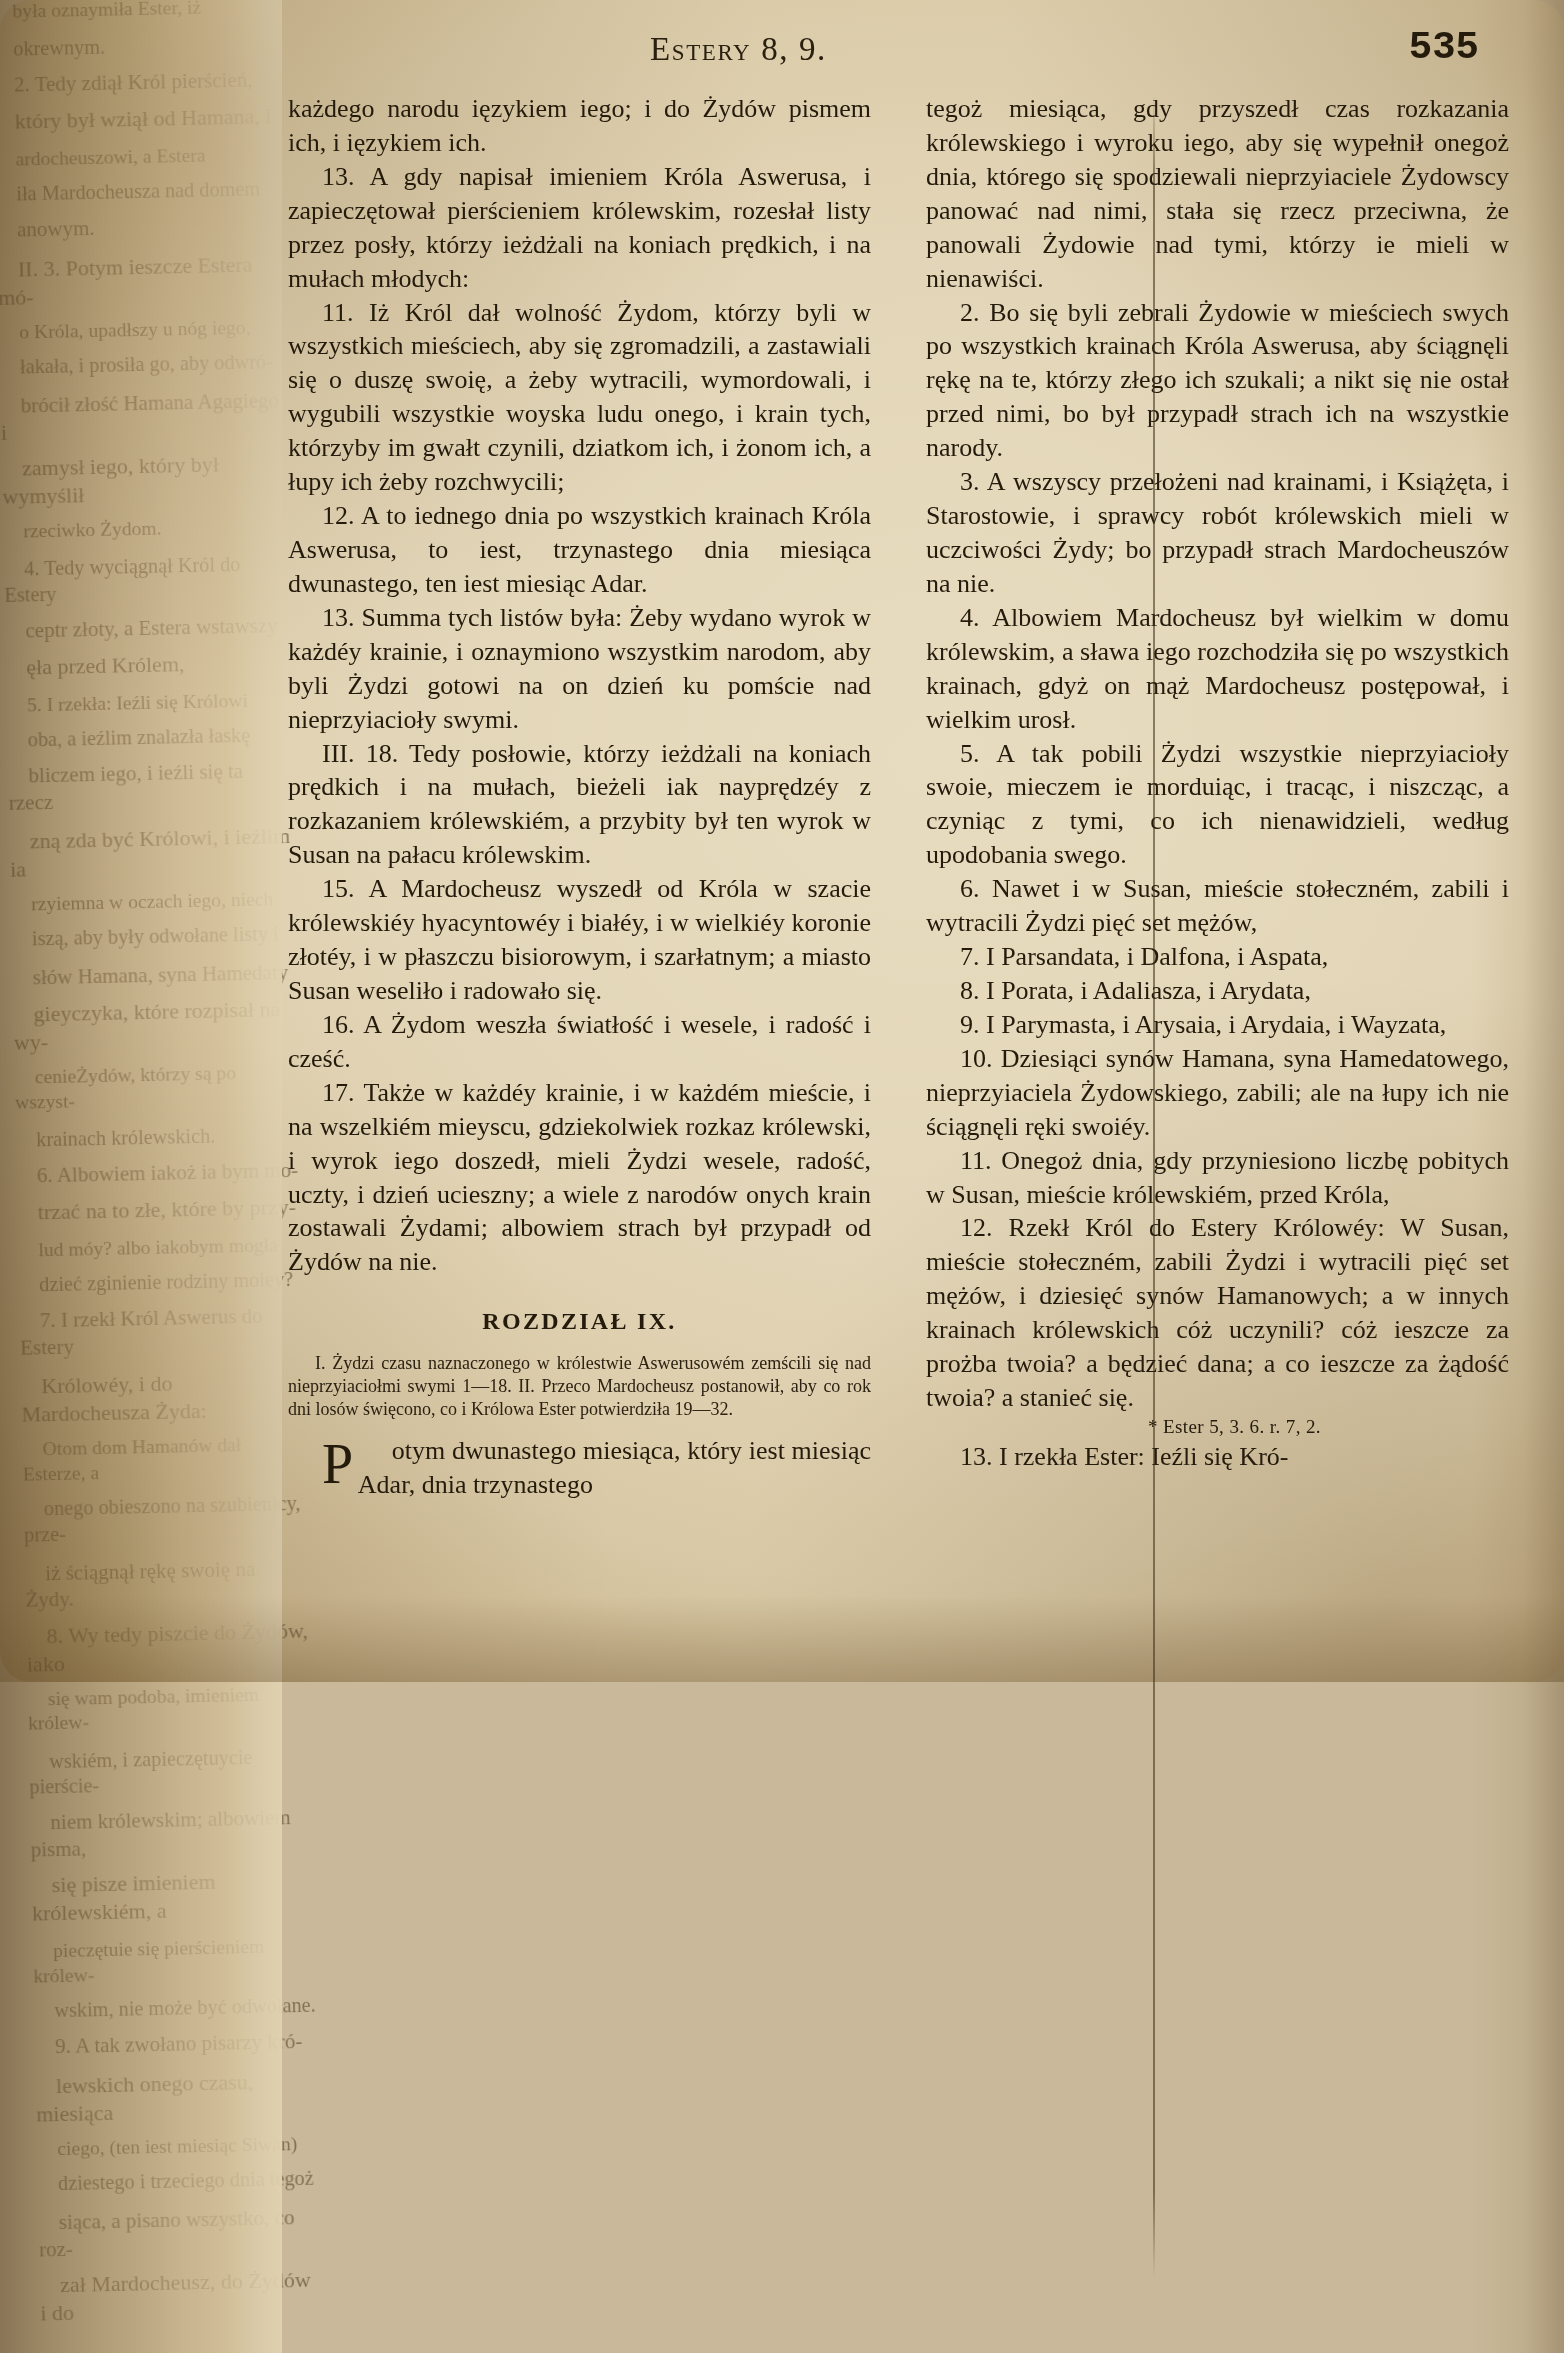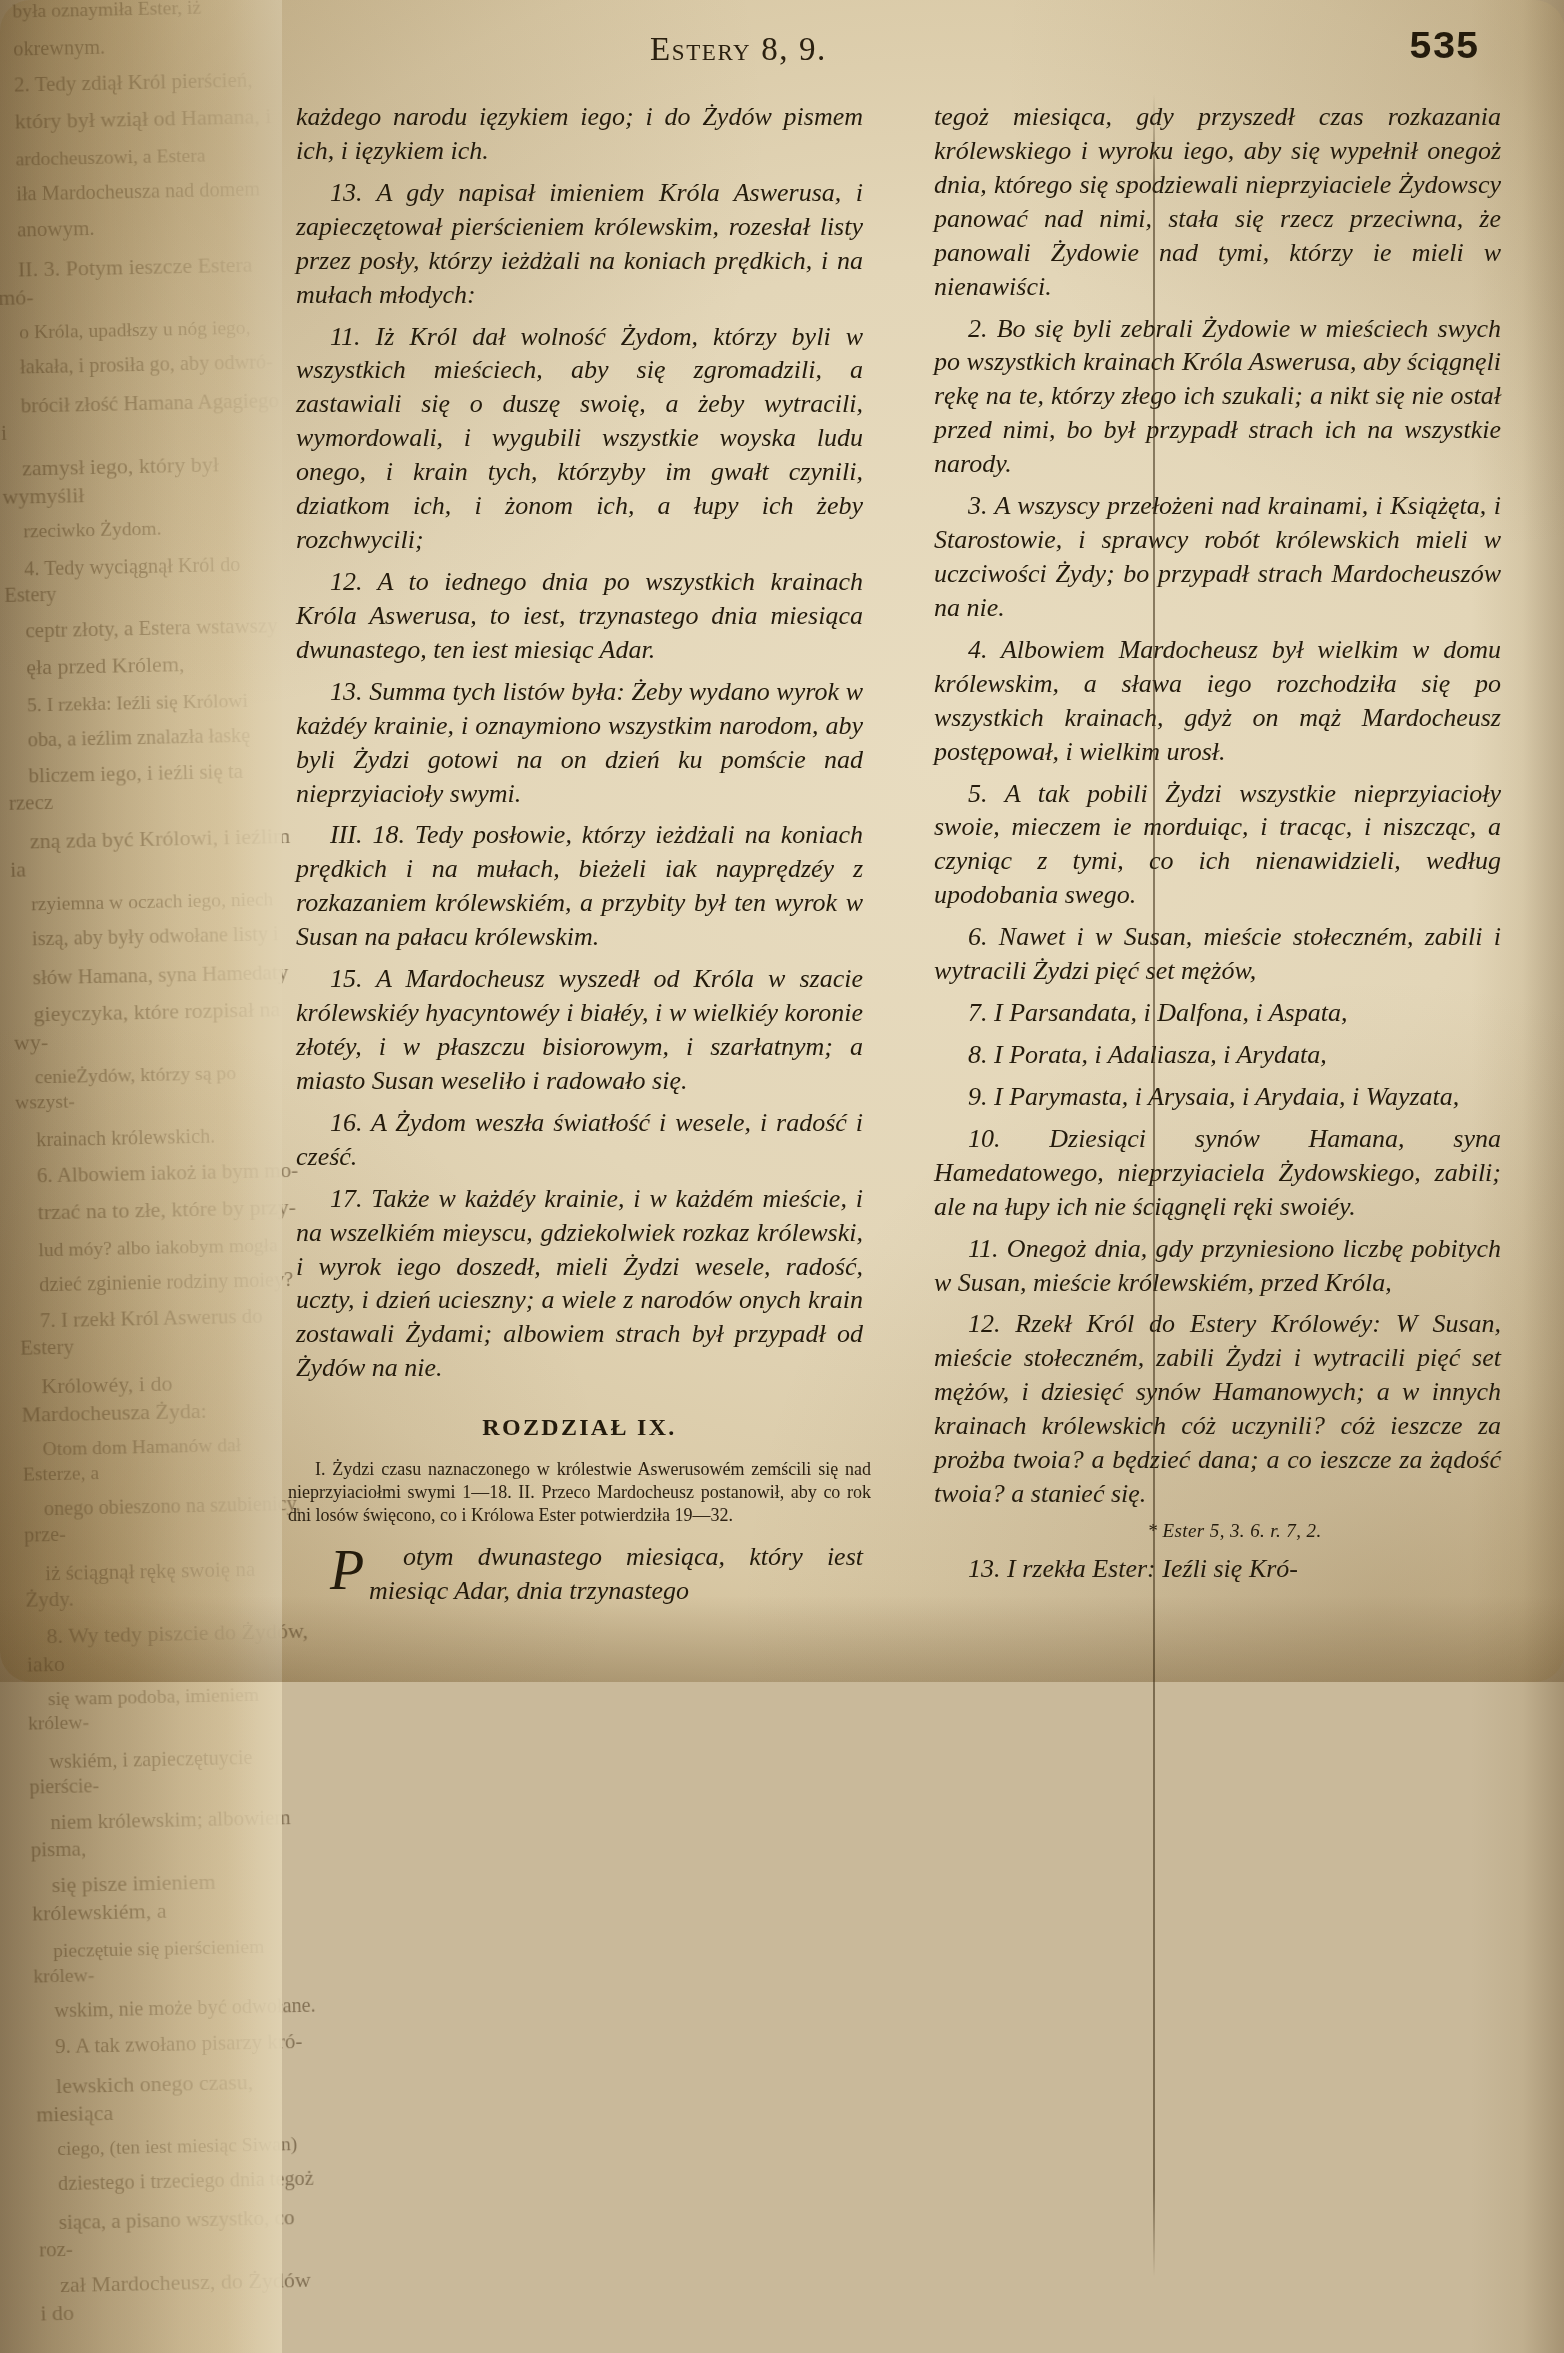--- a/index.html
+++ b/index.html
@@ -165,23 +165,22 @@
     position: absolute;
     left: 879px;
     top: 94px;
     width: 2.3px;
     height: 2183px;
     background: linear-gradient(to bottom, rgba(60,45,20,0.0) 0%, rgba(60,45,20,0.55) 4%, rgba(60,45,20,0.55) 96%, rgba(60,45,20,0) 100%);
     z-index: 7;
   }
 
   .col p {
-    margin: 8px;
+    margin: 0;
     text-indent: 34px;
-    font-style: italic;
   }
   .col p.noindent { text-indent: 0; }
 
   .chapter-heading {
     margin: 27px 0 14px 0;
     text-align: center;
     font-size: 24px;
     letter-spacing: 2.3px;
     font-weight: bold;
     text-indent: 0;

